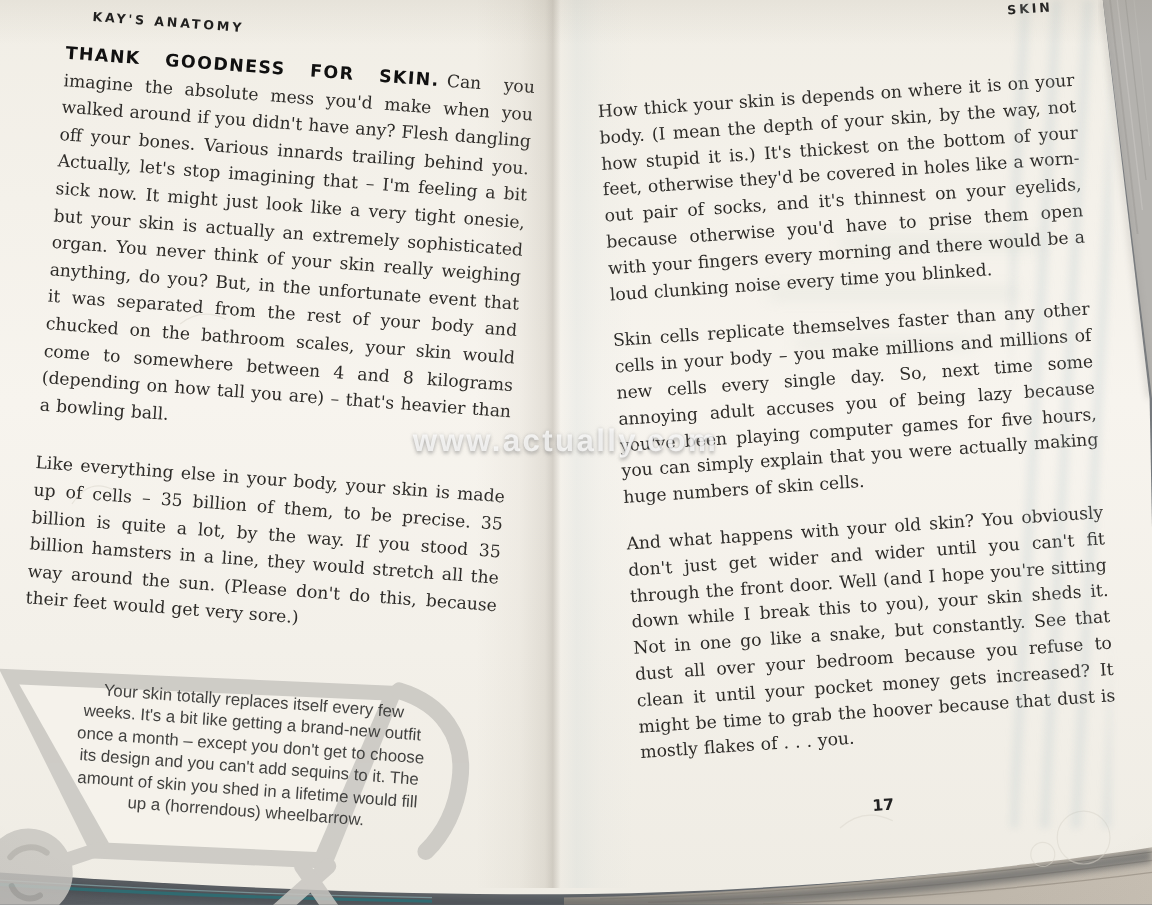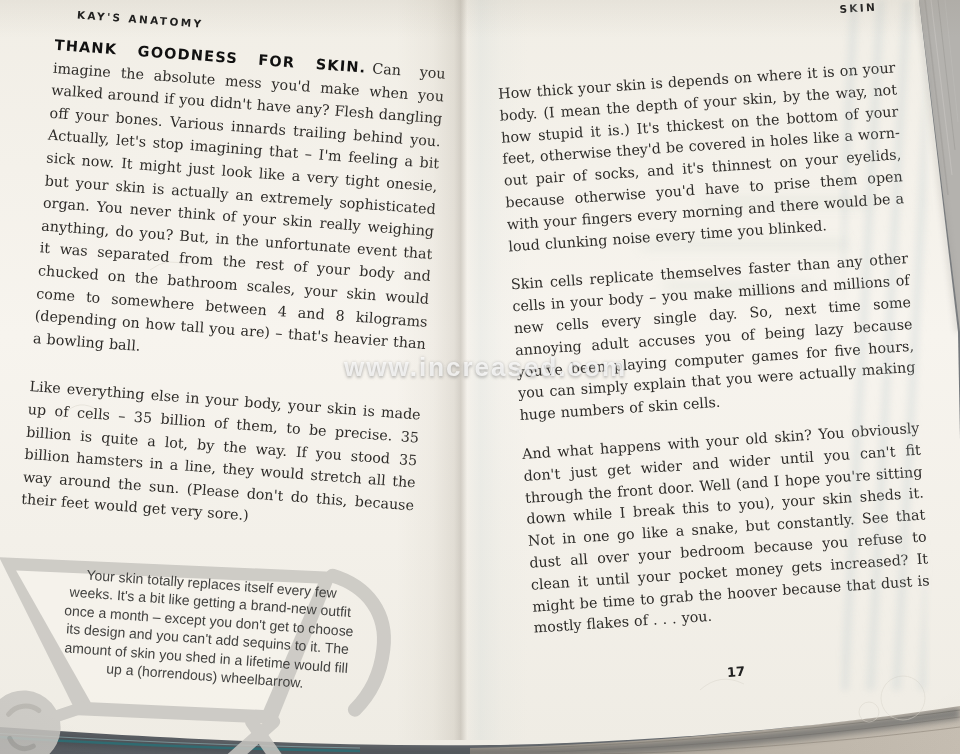--- a/index.html
+++ b/index.html
@@ -196,14 +196,14 @@
     <p class="book-text para-gap">Skin cells replicate themselves faster than any other cells in your body – you make millions and millions of new cells every single day. So, next time some annoying adult accuses you of being lazy because you've been playing computer games for five hours, you can simply explain that you were actually making huge numbers of skin cells.</p>
 
     <p class="book-text para-gap">And what happens with your old skin? You obviously don't just get wider and wider until you can't fit through the front door. Well (and I hope you're sitting down while I break this to you), your skin sheds it. Not in one go like a snake, but constantly. See that dust all over your bedroom because you refuse to clean it until your pocket money gets increased? It might be time to grab the hoover because that dust is mostly flakes of . . . you.</p>
 
     <div class="page-number">17</div>
   </div>
 
   <div class="gutter-shade"></div>
   <div class="edge-streaks"></div>
   <div class="vignette"></div>
-  <div class="watermark">www.increased.com</div>
+  <div class="watermark">www.actually.com</div>
 </div>
 
 </body></html>

